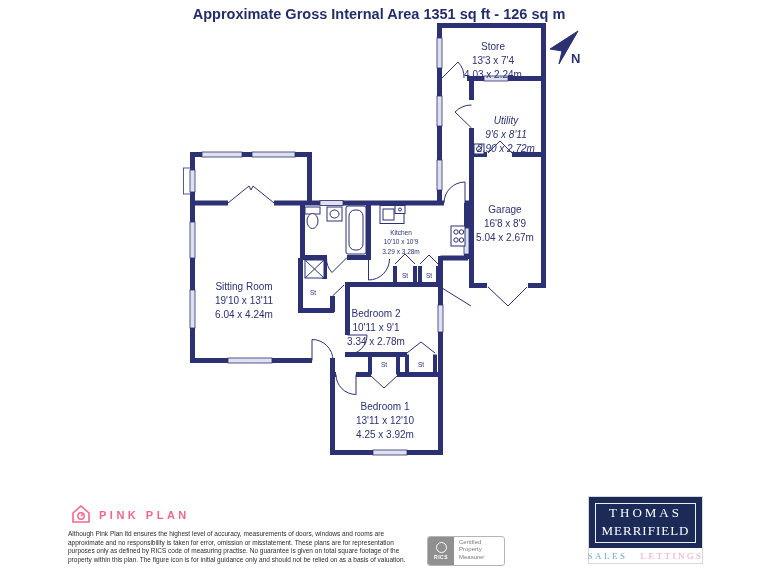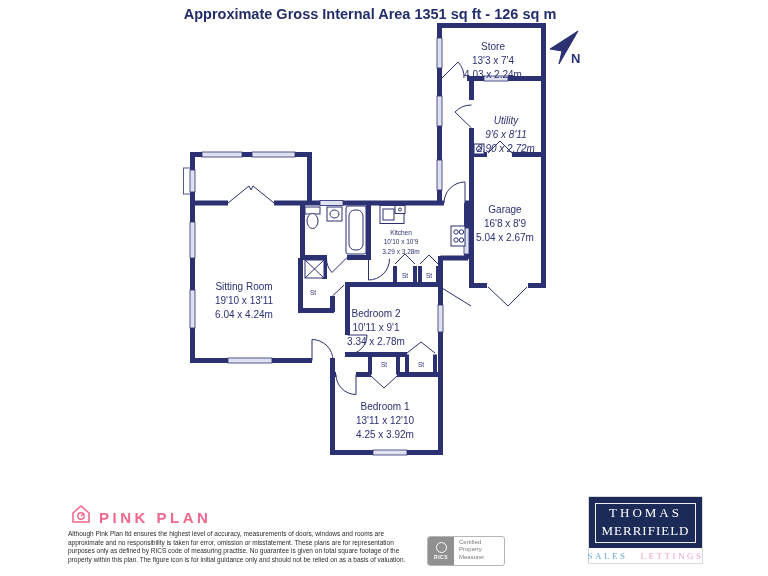--- a/index.html
+++ b/index.html
@@ -1,26 +1,26 @@
 <!DOCTYPE html>
 <html><head>
 <meta charset="utf-8">
 <style>
   html,body{margin:0;padding:0;background:#fff;}
   #page{position:relative;width:768px;height:576px;background:#fff;overflow:hidden;
         font-family:"Liberation Sans",sans-serif;}
   #plan-svg{position:absolute;left:0;top:0;}
   .title{position:absolute;left:0;top:6px;width:740px;text-align:center;
-         font-size:14.5px;font-weight:bold;color:#232e6b;}
+         font-size:14.5px;font-weight:bold;color:#232e6b;padding-left:9px;}
   .rlabel{position:absolute;text-align:center;color:#2b3173;font-size:10px;line-height:1.42;}
   .rlabel.small{font-size:6.5px;line-height:1.45;}
   .stlabel{position:absolute;color:#2b3173;font-size:6.5px;transform:translate(-50%,-50%);}
   
   .pp-logo{position:absolute;left:70px;top:503px;width:22px;height:22px;}
-  .pp-text{position:absolute;left:99px;top:509px;font-size:15px;font-weight:600;
+  .pp-text{position:absolute;left:99px;top:509px;font-size:11px;font-weight:600;
            letter-spacing:3.5px;color:#f0688c;}
   .disclaimer{position:absolute;left:68px;top:530px;width:372px;color:#2a2a2a;
               font-size:6.5px;line-height:8.6px;}
   .rics{position:absolute;left:427px;top:536px;width:76px;height:28px;display:flex;
         border:1px solid #b5b5b5;border-radius:3px;overflow:hidden;background:#fff;}
   .rics-left{width:26px;background:#909090;display:flex;flex-direction:column;
              align-items:center;justify-content:center;gap:1px;}
   .rics-circle{width:9px;height:9px;border:1.4px solid #fff;border-radius:50%;}
   .rics-org{color:#fff;font-size:5px;font-weight:bold;letter-spacing:.5px;}
   .rics-right{padding:2px 0 0 5px;color:#7a7a7a;font-size:6px;line-height:7.4px;}

